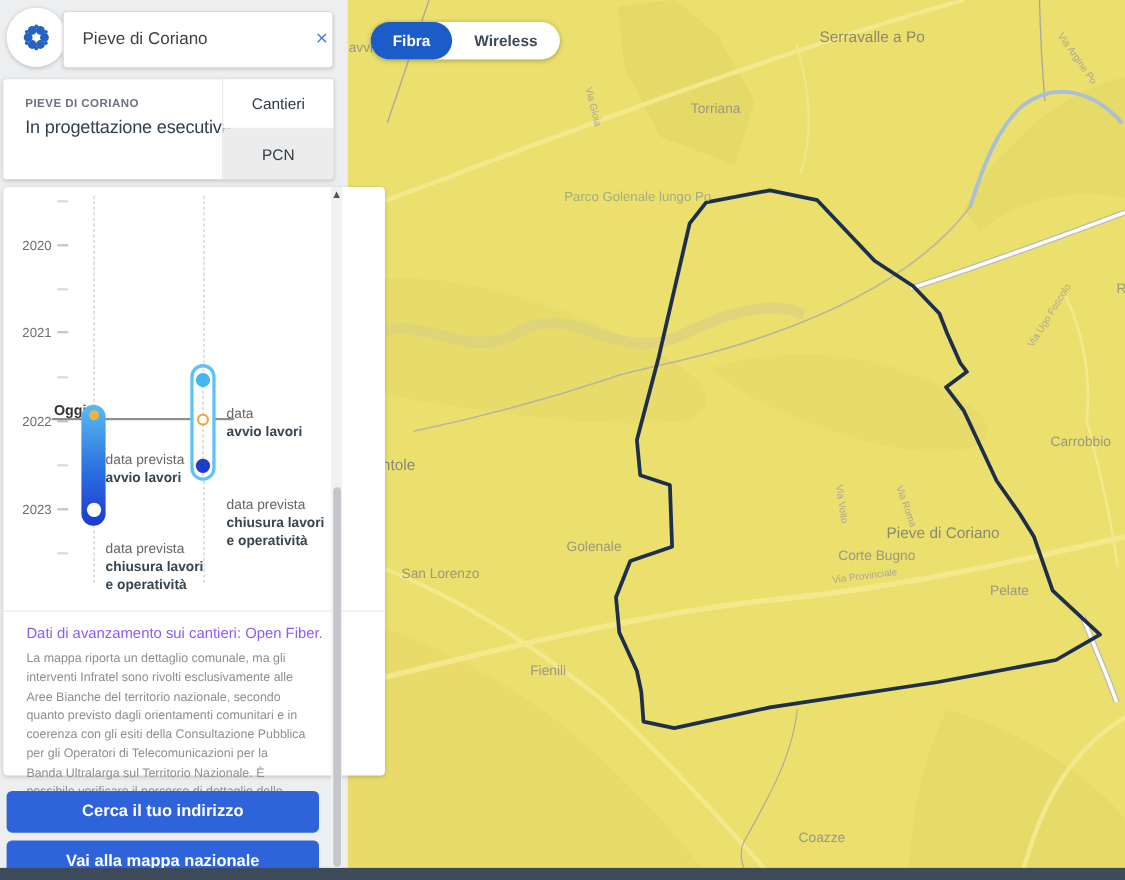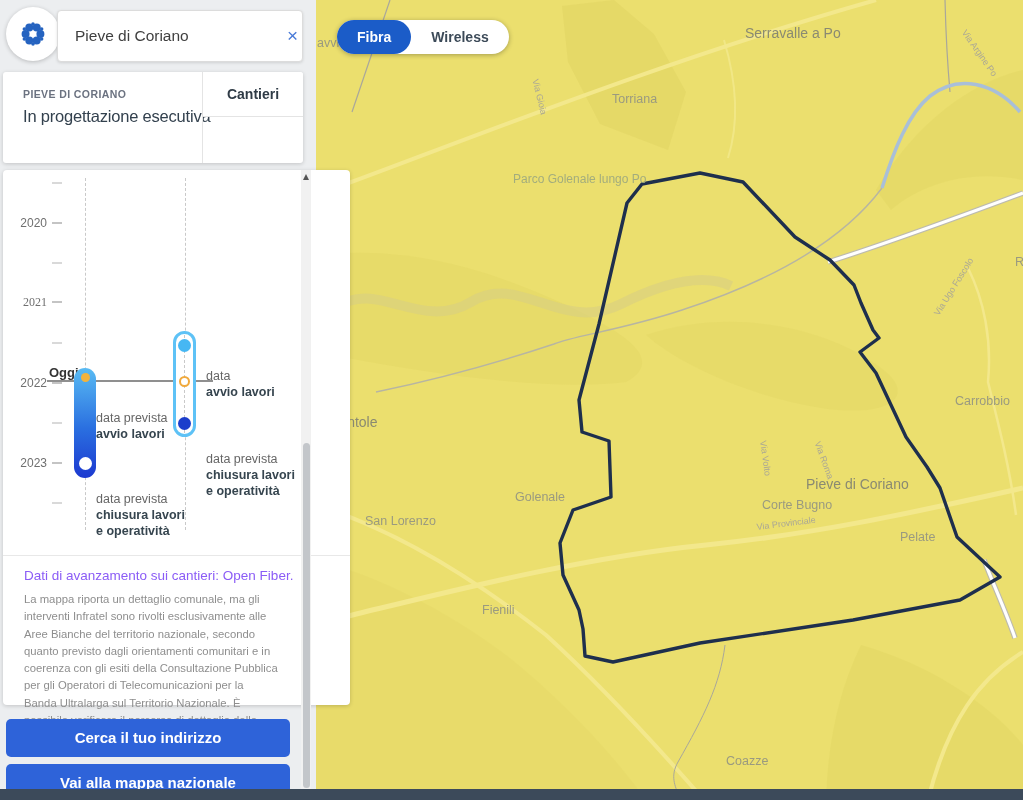--- a/index.html
+++ b/index.html
@@ -29,21 +29,21 @@
 
   #search-card { left:57px; top:10px; width:246px; height:52px; border:1px solid #dcdcdc; box-shadow:0 1px 3px rgba(0,0,0,.12); display:flex; align-items:center; }
   #search-input { flex:1; border:none; outline:none; font-family:inherit; font-size:15.5px; color:#3f3f3f; padding:0 8px 0 17px; background:transparent; }
   #search-clear { width:34px; text-align:center; font-size:19px; color:#4a7bd8; cursor:pointer; }
 
   #muni-card { left:3px; top:72px; width:300px; height:91px; border-radius:3px; }
   .muni-left { position:absolute; left:20px; top:16px; width:175px; }
   .muni-name { font-size:10.5px; font-weight:bold; color:#6b7280; letter-spacing:.4px; margin-bottom:7px; }
   .muni-status { font-size:16.5px; color:#33414e; font-weight:500; letter-spacing:-.2px; white-space:nowrap; }
   .muni-tabs { position:absolute; right:0; top:0; width:101px; height:91px; border-left:1px solid #e4e4e4; }
-  .tab { width:100%; text-align:center; font-size:14px; font-weight:bold; color:#2f3b46; cursor:pointer; }
+  .tab { width:100%; text-align:center; font-size:14px; font-weight:normal; color:#2f3b46; cursor:pointer; }
   .tab-active { height:45px; line-height:45px; background:#fff; border-bottom:1px solid #e4e4e4; border-radius:3px 3px 0 0; }
   .tab-inactive { height:46px; line-height:46px; background:#ececec; border-radius:0 0 3px 3px; }
 
   #detail-card { left:3px; top:170px; width:347px; height:535px; }
   .year { position:absolute; left:6px; width:38px; text-align:right; font-size:12px; color:#6f6f6f; }
   .tick { position:absolute; left:49px; width:10px; height:2px; background:#c4c4c4; }
   .tick.light { background:#d9d9d9; }
   .vdash { position:absolute; top:8px; height:352px; width:0; border-left:1px dashed #c9c9c9; }
   #oggi-line { position:absolute; left:44px; top:210px; width:166px; height:2px; background:#8f8f8f; }
   #oggi-label { position:absolute; left:46px; top:195px; font-size:13px; font-weight:bold; color:#333; }
@@ -99,21 +99,21 @@
 
     <path d="M707,193 C640,218 575,242 512,262" fill="none" stroke="#bdbbae" stroke-width="5.5"></path>
     <path d="M707,193 C640,218 575,242 512,262" fill="none" stroke="#ffffff" stroke-width="3.2"></path>
     <path d="M668,560 C678,586 690,612 699,638" fill="none" stroke="#bdbbae" stroke-width="5.5"></path>
     <path d="M668,560 C678,586 690,612 699,638" fill="none" stroke="#ffffff" stroke-width="3.2"></path>
 
     <path d="M384,173 L427,182 L479,237 L514,260 L538,285 L545,303 L557,330 L563,338 L544,352 L560,373 L590,437 L611,467 L624,488 L641,537 L684,577 L644,600 L537,620 L384,643 L297,662 L269,656 L267,629 L263,610 L247,575 L244,543 L257,510 L295,497 L293,441 L266,432 L263,400 L283,324 L311,203 L326,184 Z" fill="none" stroke="#1e2f4d" stroke-width="3.4" stroke-linejoin="round"></path>
   </svg>
 
   <div class="maplabel lbl-town" style="left:429px; top:25px;">Serravalle a Po</div>
-  <div class="maplabel lbl-hamlet" style="left:296px; top:92px;">Torriana</div>
+  <div class="maplabel lbl-hamlet" style="left:312px; top:92px;">Torriana</div>
   <div class="maplabel lbl-park" style="left:197px; top:172px;">Parco Golenale lungo Po</div>
   <div class="maplabel lbl-town" style="left:-14px; top:414px;">Quingentole</div>
   <div class="maplabel lbl-frag" style="left:1px; top:36px;">avvio</div>
   <div class="maplabel lbl-hamlet" style="left:639px; top:394px;">Carrobbio</div>
   <div class="maplabel lbl-town" style="left:490px; top:476px;">Pieve di Coriano</div>
   <div class="maplabel lbl-hamlet" style="left:446px; top:498px;">Corte Bugno</div>
   <div class="maplabel lbl-hamlet" style="left:584px; top:530px;">Pelate</div>
   <div class="maplabel lbl-hamlet" style="left:199px; top:490px;">Golenale</div>
   <div class="maplabel lbl-hamlet" style="left:49px; top:514px;">San Lorenzo</div>
   <div class="maplabel lbl-hamlet" style="left:166px; top:603px;">Fienili</div>
@@ -159,27 +159,28 @@
     <div id="search-clear">×</div>
   </div>
 
   <div id="muni-card" class="card">
     <div class="muni-left">
       <div class="muni-name">PIEVE DI CORIANO</div>
       <div class="muni-status">In progettazione esecutiva</div>
     </div>
     <div class="muni-tabs">
       <div class="tab tab-active">Cantieri</div>
+      <div class="tab tab-inactive">PCN</div>
     </div>
   </div>
 
   <div id="detail-card" class="card">
 
     <div class="year" style="top:46px;">2020</div>
-    <div class="year" style="top:125px;font-family:Liberation Serif, serif;">2021</div>
+    <div class="year" style="top:125px;">2021</div>
     <div class="year" style="top:206px;">2022</div>
     <div class="year" style="top:286px;">2023</div>
     <div class="tick light" style="top:12px;"></div>
     <div class="tick" style="top:52px;"></div>
     <div class="tick light" style="top:92px;"></div>
     <div class="tick" style="top:131px;"></div>
     <div class="tick light" style="top:172px;"></div>
     <div class="tick" style="top:212px;"></div>
     <div class="tick light" style="top:252px;"></div>
     <div class="tick" style="top:292px;"></div>

